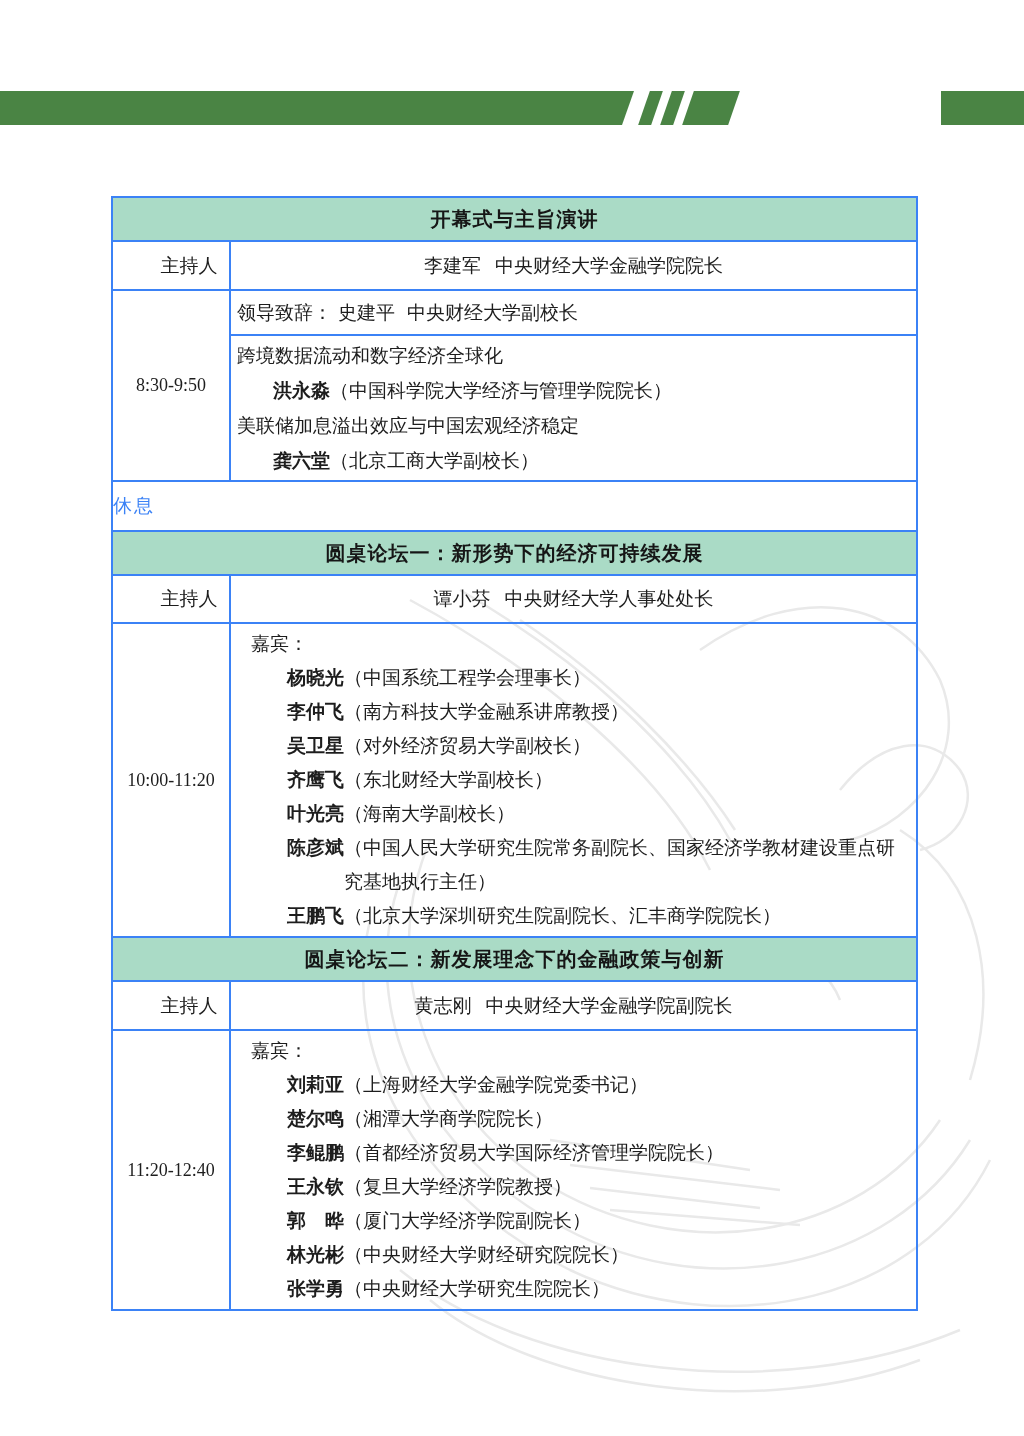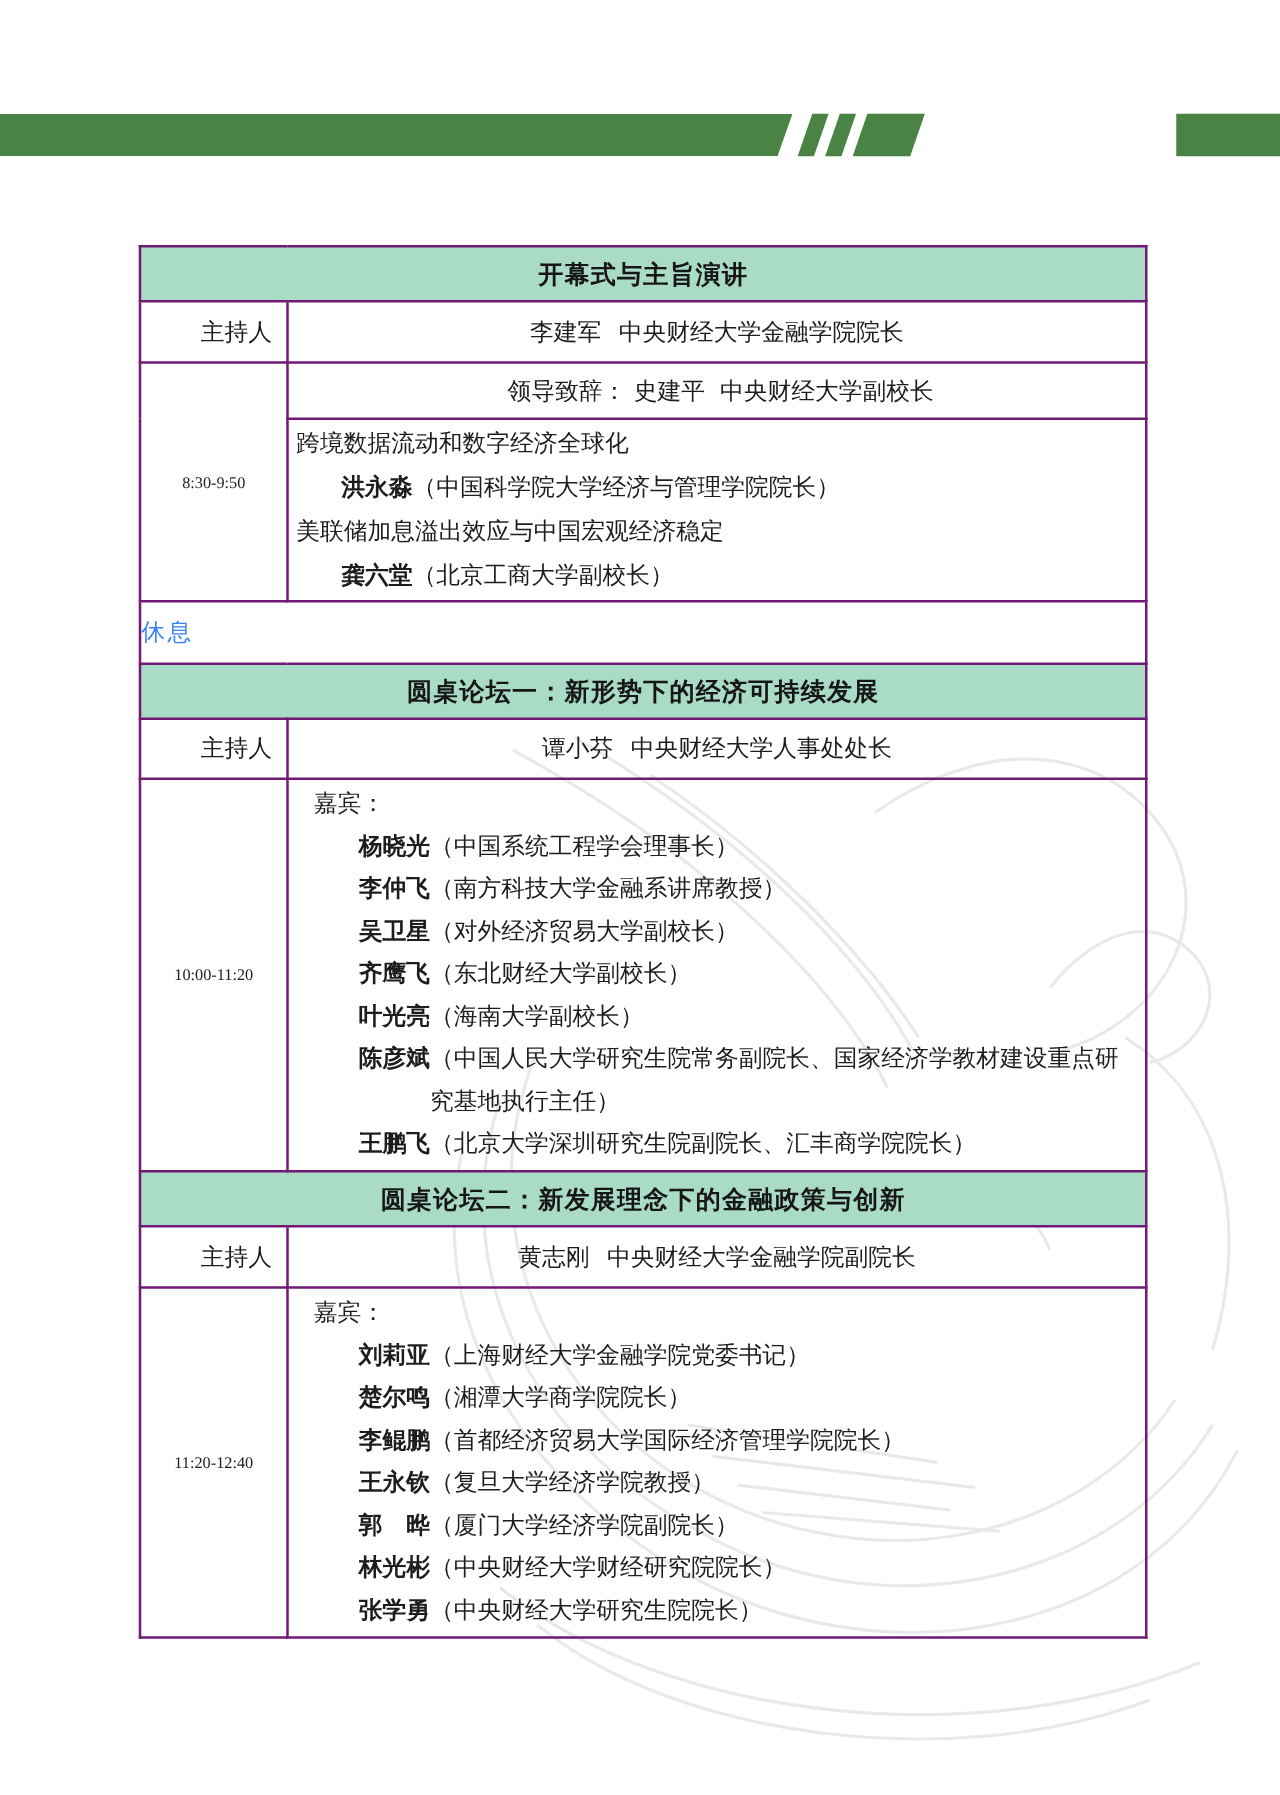--- a/index.html
+++ b/index.html
@@ -37,41 +37,41 @@
   }
 
   
   .watermark { position:absolute; left:280px; top:540px; z-index:0; pointer-events:none; }
 
   
   table.agenda {
     position:absolute; left:111px; top:196px; width:805px; z-index:1;
     border-collapse:collapse; table-layout:fixed; background:transparent;
   }
-  .agenda td { border:2px solid #701a75; vertical-align:middle; font-size:19px; }
+  .agenda td { border:2px solid #3b82f6; vertical-align:middle; font-size:19px; }
   col.c1 { width:118px; } col.c2 { width:687px; }
 
   tr.section-row td {
     background:#aadbc6; text-align:center; height:44px;
     font-family:"Liberation Sans","DejaVu Sans",sans-serif;
     font-weight:700; font-size:20px; letter-spacing:1px; color:#161616;
   }
   tr.mod-row { height:49px; }
   td.mod-label {
     text-align:center; font-family:"Liberation Sans","DejaVu Sans",sans-serif;
     font-weight:500; font-size:19px;padding-left:36px;
   }
   td.mod-value { text-align:center; }
   .bname { font-weight:400; }
   .mtitle { margin-left:14px; }
 
-  td.time-cell { text-align:center; font-size:13px; font-family:"Liberation Serif",serif; }
+  td.time-cell { text-align:center; font-size:18px; font-family:"Liberation Serif",serif; }
 
   tr.address-row { height:45px; }
-  td.address-cell { padding-left:6px;text-align:center; }
+  td.address-cell { padding-left:6px; }
   .addr-label { margin-right:6px; }
   .addr-title { margin-left:12px; }
 
   td.speech-cell { height:141px; padding:2px 6px 2px 0; }
   .topic { padding-left:6px; line-height:35px; }
   .speaker { display:flex; padding-left:42px; line-height:35px; }
   .speaker .gname { font-weight:700; white-space:nowrap; }
 
   td.guest-cell { padding:3px 8px 3px 14px; vertical-align:top; }
   td.guest-cell.h309 { height:309px; }

